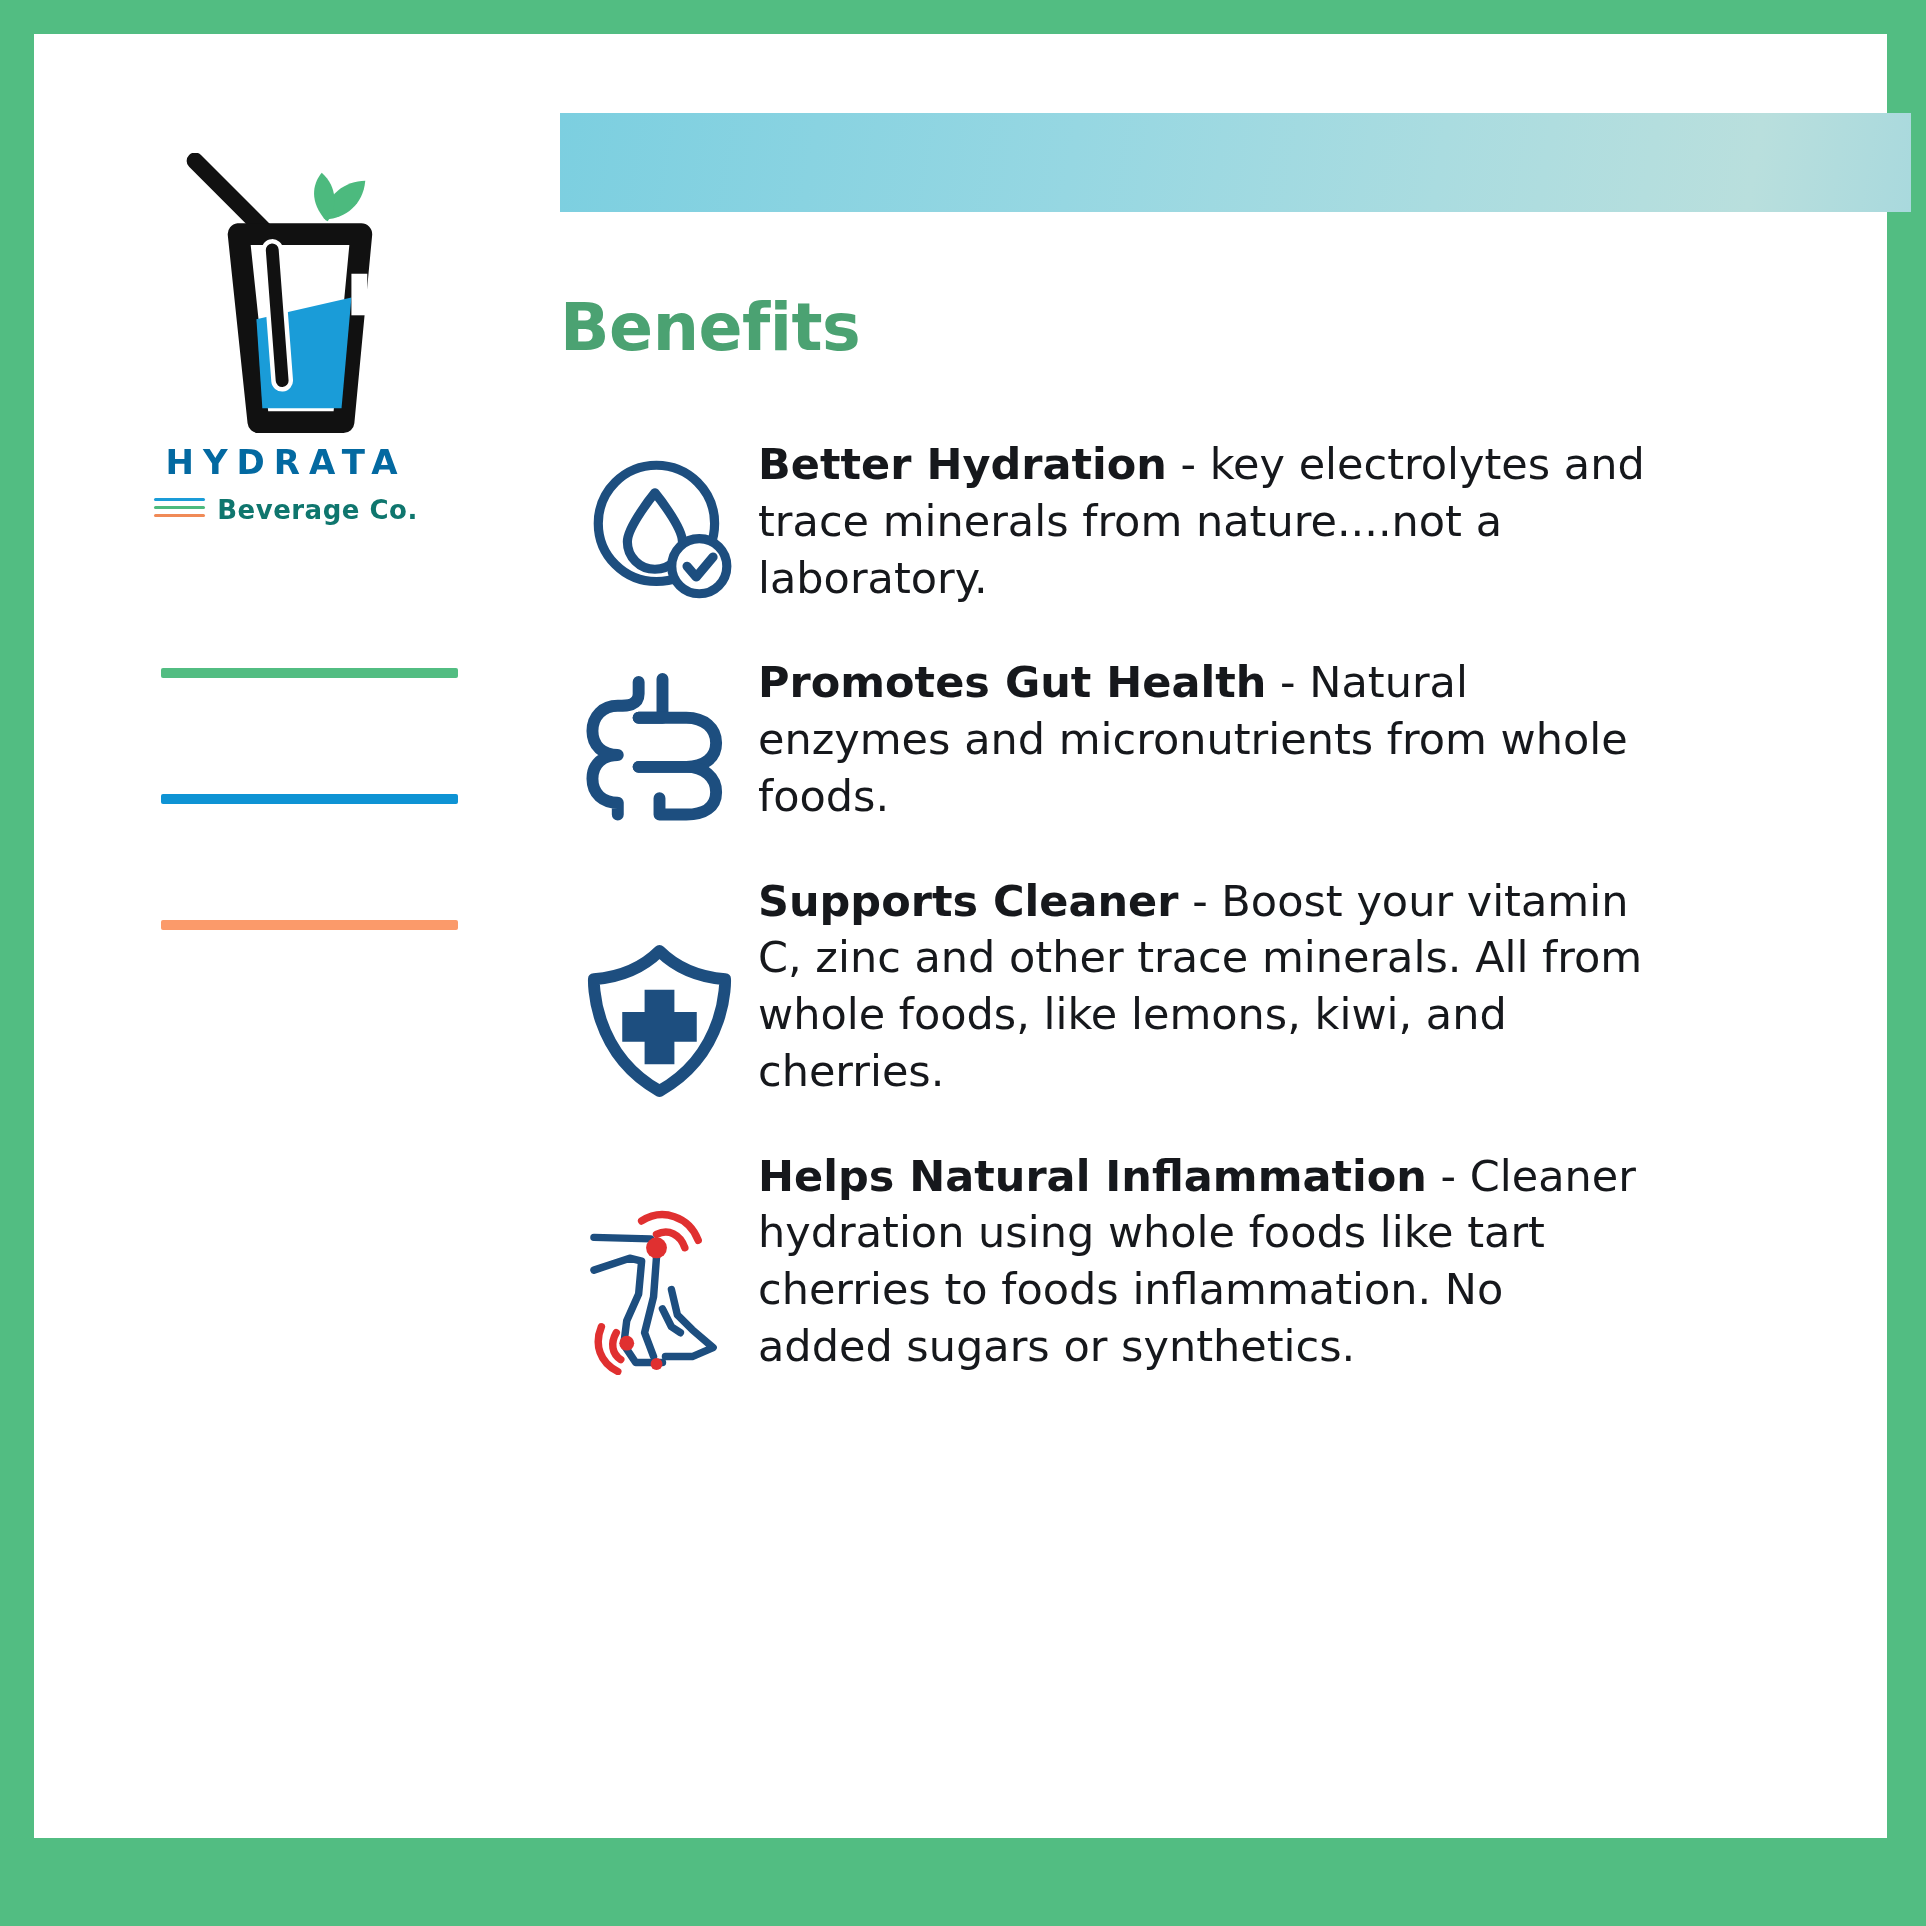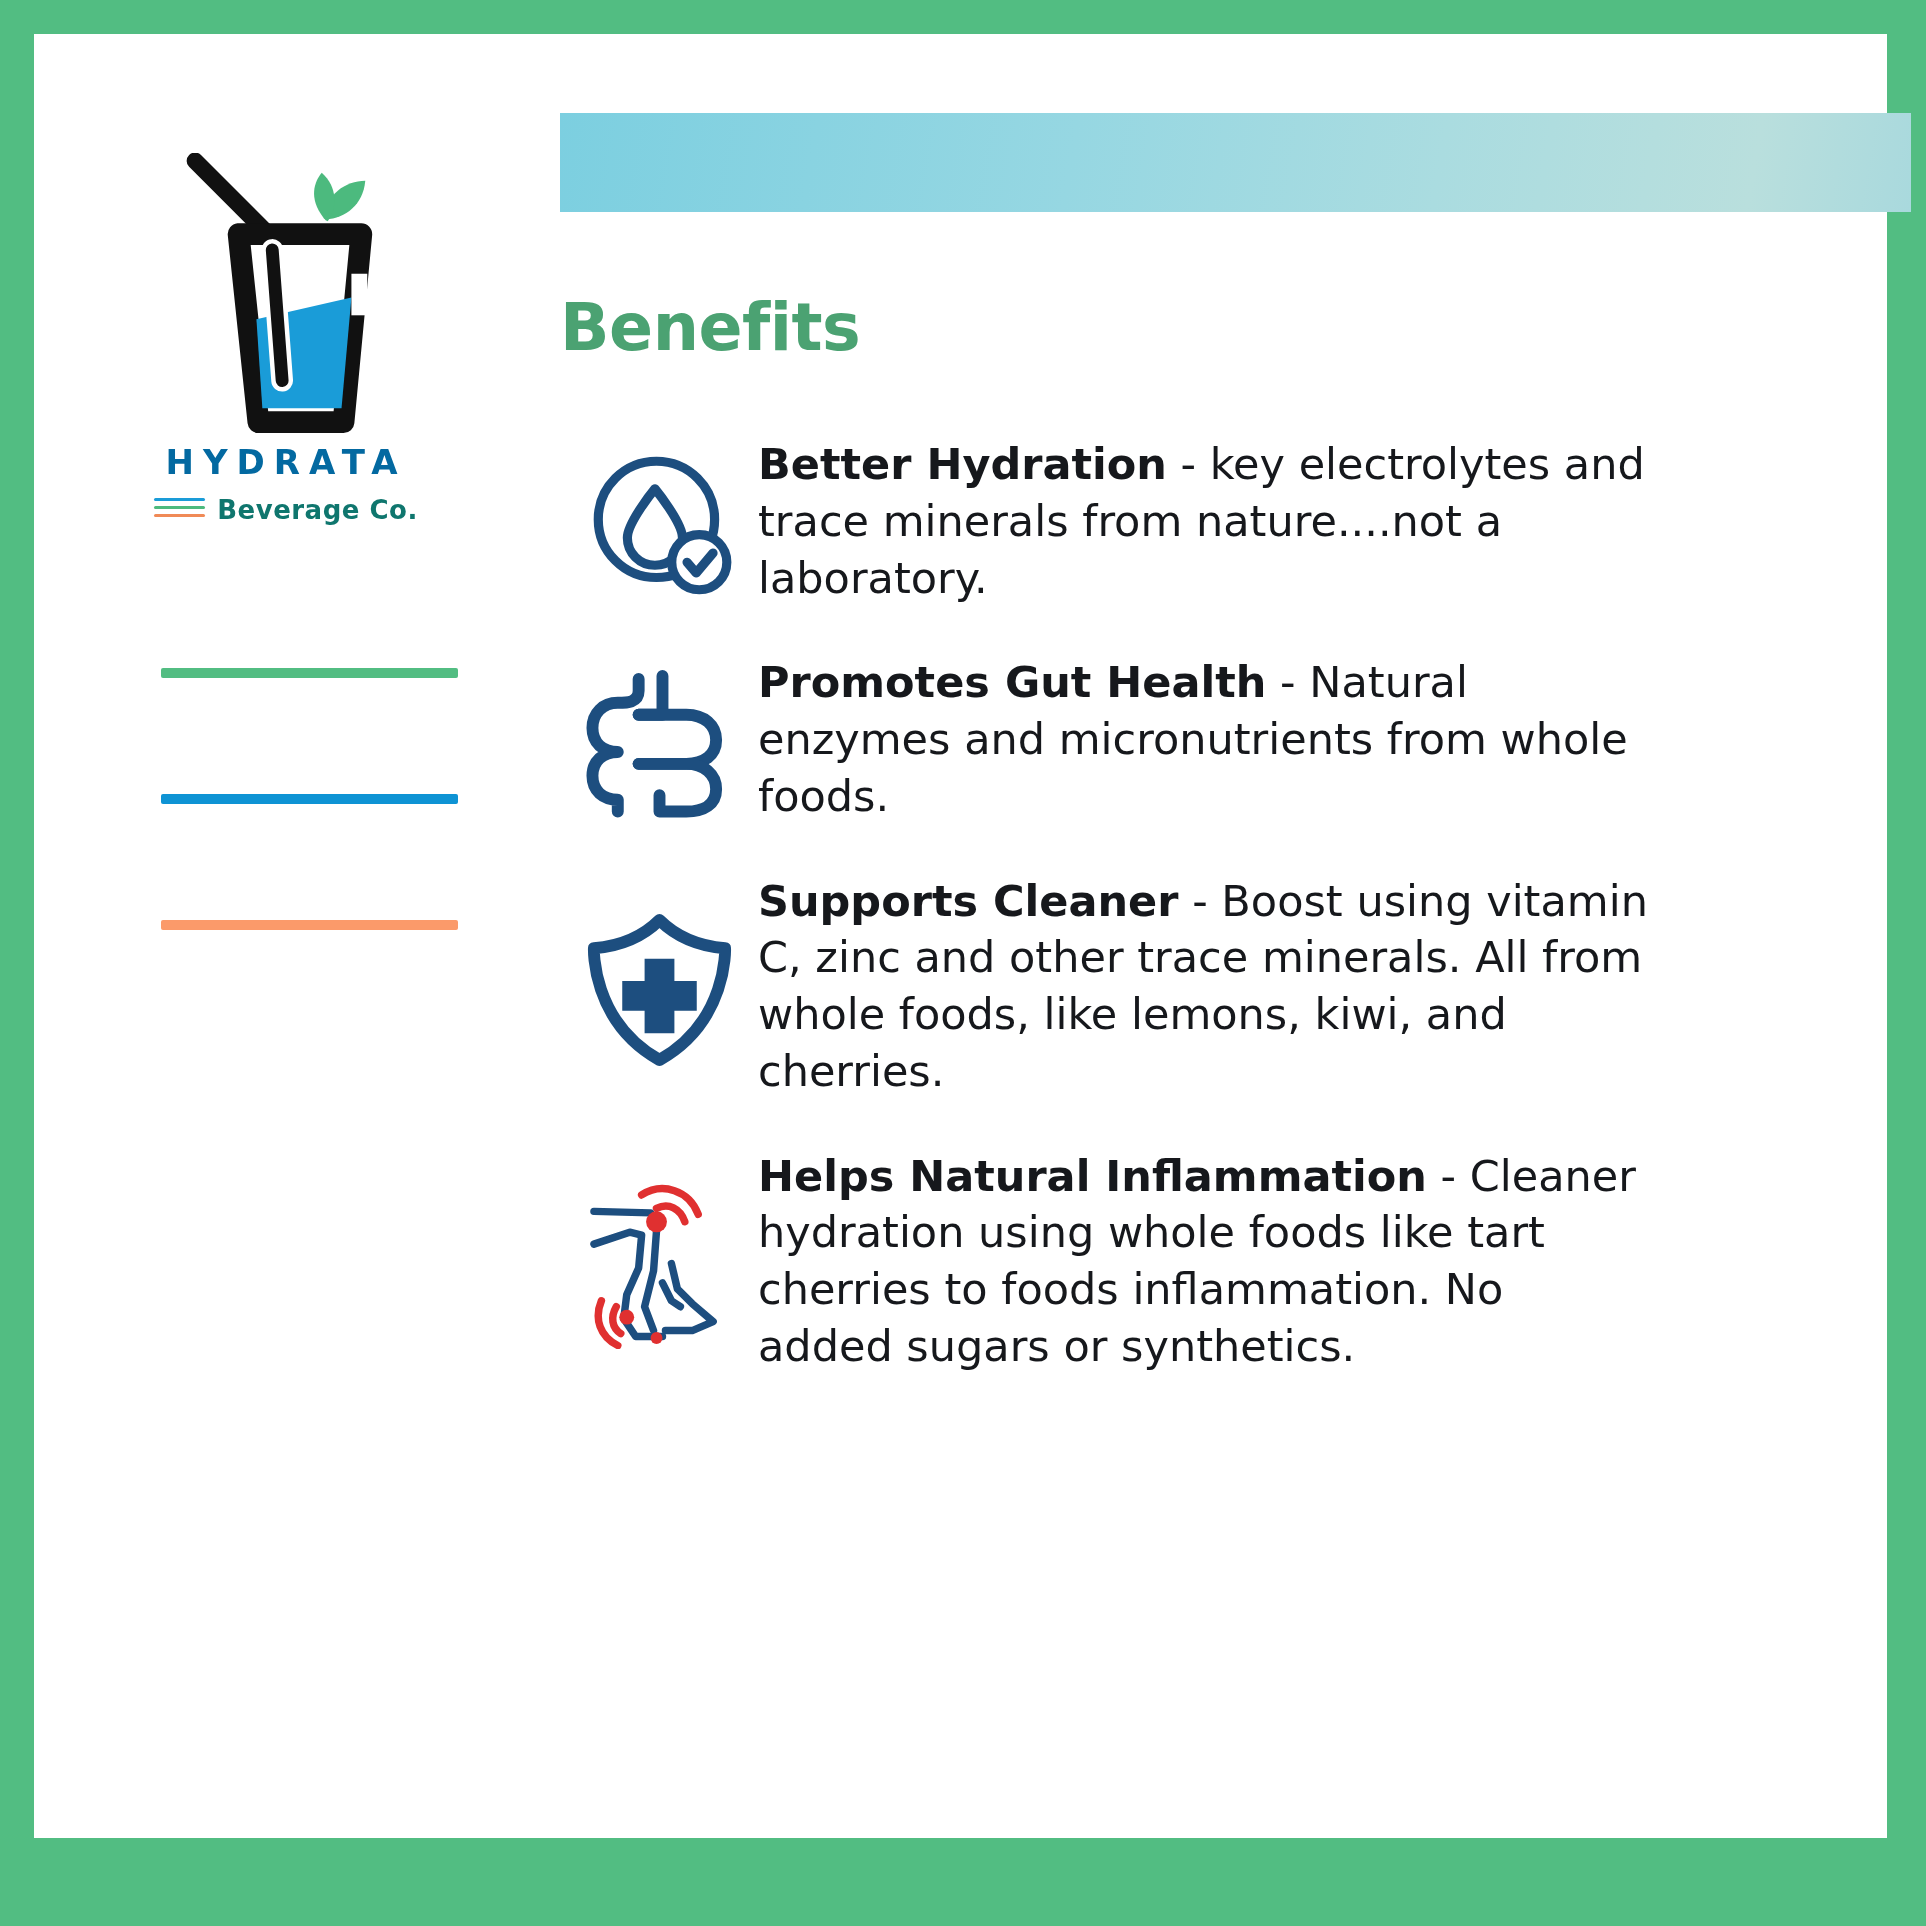--- a/index.html
+++ b/index.html
@@ -95,21 +95,21 @@
     color:#4ba272;
     font-family:"DejaVu Sans", sans-serif;
     font-weight:bold;
     font-size:65px;
     letter-spacing:-0.5px;
     margin-bottom:71px;
   }
   .benefit-list { display:flex; flex-direction:column; gap:48px; }
   .benefit {
     display:flex;
-    align-items:center;
+    align-items:flex-end;
     gap:0px;
   }
   .benefit-icon {
     flex:0 0 198px;
     width:198px;
     display:flex;
     justify-content:center;
     padding-top:8px;
   }
   .benefit-text {
@@ -207,21 +207,21 @@
         </div>
 
         <div class="benefit">
           <div class="benefit-icon">
             <svg width="149" height="158" viewBox="0 0 100 106">
               <path d="M50 6 C36 20 18 24 6 25 C6 25 4 74 50 100 C96 74 94 25 94 25 C82 24 64 20 50 6 Z" fill="none" stroke="#1d4e7f" stroke-width="8" stroke-linejoin="round"></path>
               <path d="M40 32 L60 32 L60 47 L75 47 L75 67 L60 67 L60 82 L40 82 L40 67 L25 67 L25 47 L40 47 Z" fill="#1d4e7f"></path>
             </svg>
           </div>
           <div class="benefit-text">
-            <span class="b-title">Supports Cleaner</span><span> - </span><span>Boost using vitamin C, zinc and other trace minerals. All from whole foods, like lemons, kiwi, and cherries.</span>
+            <span class="b-title">Supports Cleaner</span><span> - </span><span>Boost your vitamin C, zinc and other trace minerals. All from whole foods, like lemons, kiwi, and cherries.</span>
           </div>
         </div>
 
         <div class="benefit">
           <div class="benefit-icon">
             <svg width="149" height="168" viewBox="0 0 100 112">
               <g fill="none" stroke="#1d4e7f" stroke-width="5" stroke-linecap="round" stroke-linejoin="round">
                 <path d="M6 20 L44 21"></path>
                 <path d="M6 42 L30 34 L38 36 L36 58 L28 76 L26 92 L34 104 L52 104"></path>
                 <path d="M48 33 L46 60 L40 84 L46 100"></path>

